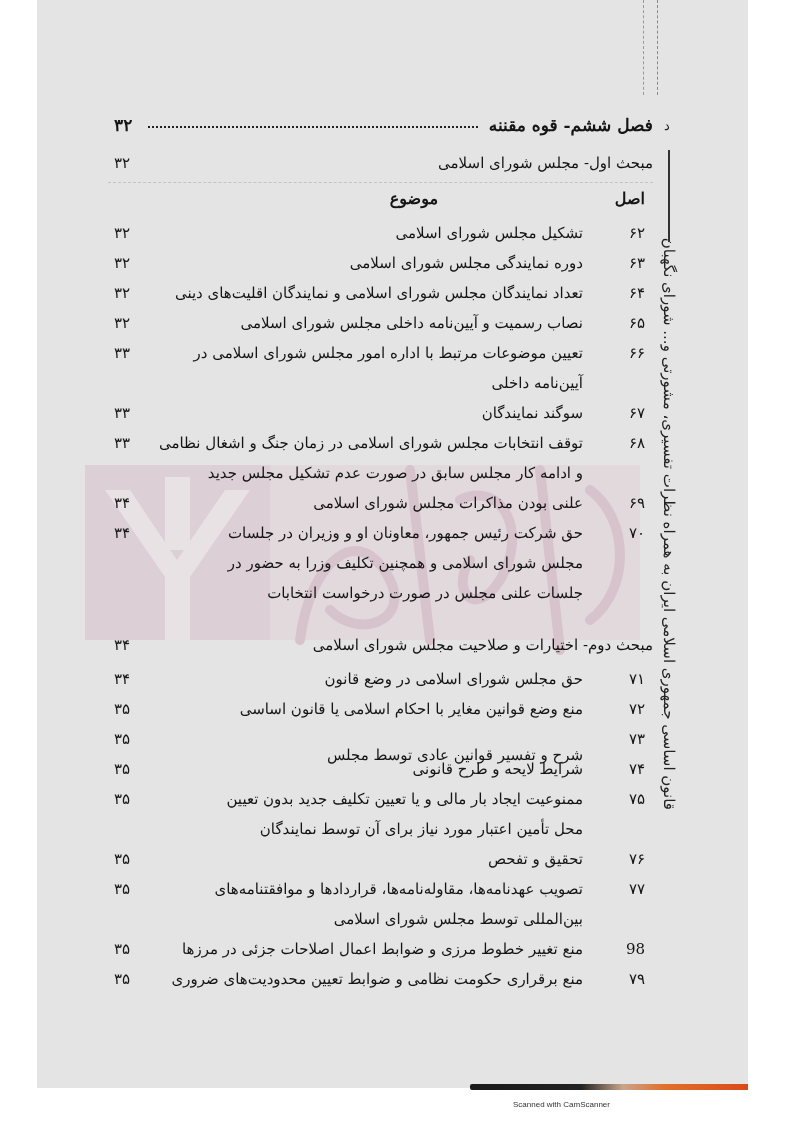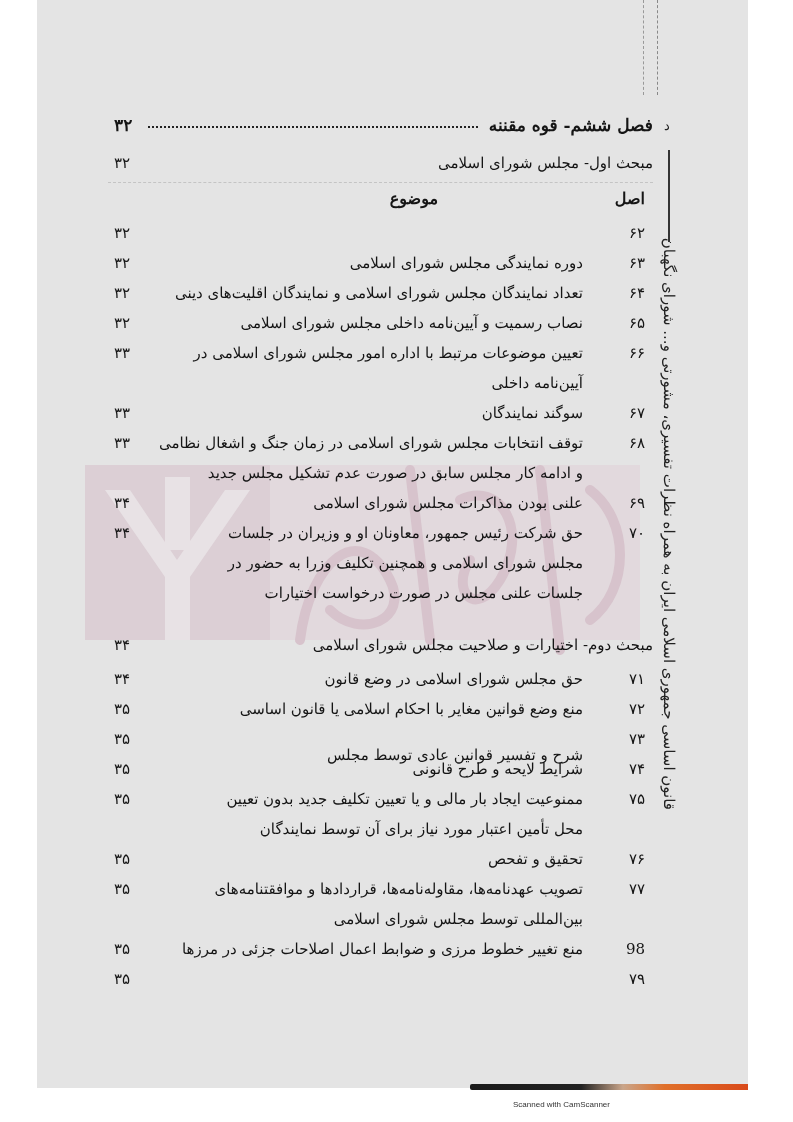--- a/index.html
+++ b/index.html
@@ -109,20 +109,21 @@
   </div>
   <div class="hline" style="top:72px"></div>
   <div class="row hdr" style="top:74px;height:30px">
     <span class="txt" style="right:8px;left:auto">اصل</span>
     <span class="txt" style="right:215px;left:auto">موضوع</span>
   </div>
 
   <div id="entries1">
       <div class="row" style="top: 108px; height: 30px;">
         <span class="num" style="line-height: 30px;">۶۲</span>
+        <span class="txt" style="top: 0px;">تشکیل مجلس شورای اسلامی</span>
         <span class="pg" style="line-height: 30px;">۳۲</span>
       </div>
       <div class="row" style="top: 138px; height: 30px;">
         <span class="num" style="line-height: 30px;">۶۳</span>
         <span class="txt" style="top: 0px;">دوره نمایندگی مجلس شورای اسلامی</span>
         <span class="pg" style="line-height: 30px;">۳۲</span>
       </div>
       <div class="row" style="top: 168px; height: 30px;">
         <span class="num" style="line-height: 30px;">۶۴</span>
         <span class="txt" style="top: 0px;">تعداد نمایندگان مجلس شورای اسلامی و نمایندگان اقلیت‌های دینی</span>
@@ -152,21 +153,21 @@
       </div>
       <div class="row" style="top: 378px; height: 30px;">
         <span class="num" style="line-height: 30px;">۶۹</span>
         <span class="txt" style="top: 0px;">علنی بودن مذاکرات مجلس شورای اسلامی</span>
         <span class="pg" style="line-height: 30px;">۳۴</span>
       </div>
       <div class="row" style="top: 408px; height: 90px;">
         <span class="num" style="line-height: 30px;">۷۰</span>
         <span class="txt just" style="top: 0px; left: 44px;">حق شرکت رئیس جمهور، معاونان او و وزیران در جلسات</span>
         <span class="txt just" style="top: 30px; left: 50px;">مجلس شورای اسلامی و همچنین تکلیف وزرا به حضور در</span>
-        <span class="txt" style="top: 60px;">جلسات علنی مجلس در صورت درخواست اختیارات</span>
+        <span class="txt" style="top: 60px;">جلسات علنی مجلس در صورت درخواست انتخابات</span>
         <span class="pg" style="line-height: 30px;">۳۴</span>
       </div>
     </div>
 
   <div class="row" style="top:520px;height:30px">
     <span class="txt" style="right:0">مبحث دوم- اختیارات و صلاحیت مجلس شورای اسلامی</span>
     <span class="pg" style="line-height:30px">۳۴</span>
   </div>
 
   <div id="entries2">
@@ -207,19 +208,20 @@
         <span class="txt" style="top: 30px;">بین‌المللی توسط مجلس شورای اسلامی</span>
         <span class="pg" style="line-height: 30px;">۳۵</span>
       </div>
       <div class="row" style="top: 824px; height: 30px;">
         <span class="num" style="line-height: 30px;">98</span>
         <span class="txt" style="top: 0px;">منع تغییر خطوط مرزی و ضوابط اعمال اصلاحات جزئی در مرزها</span>
         <span class="pg" style="line-height: 30px;">۳۵</span>
       </div>
       <div class="row" style="top: 854px; height: 30px;">
         <span class="num" style="line-height: 30px;">۷۹</span>
+        <span class="txt" style="top: 0px;">منع برقراری حکومت نظامی و ضوابط تعیین محدودیت‌های ضروری</span>
         <span class="pg" style="line-height: 30px;">۳۵</span>
       </div>
     </div>
 </div>
 
 <div class="bottom-edge"></div>
 <div class="footer-mark">Scanned with CamScanner</div>
 
 </body></html>

